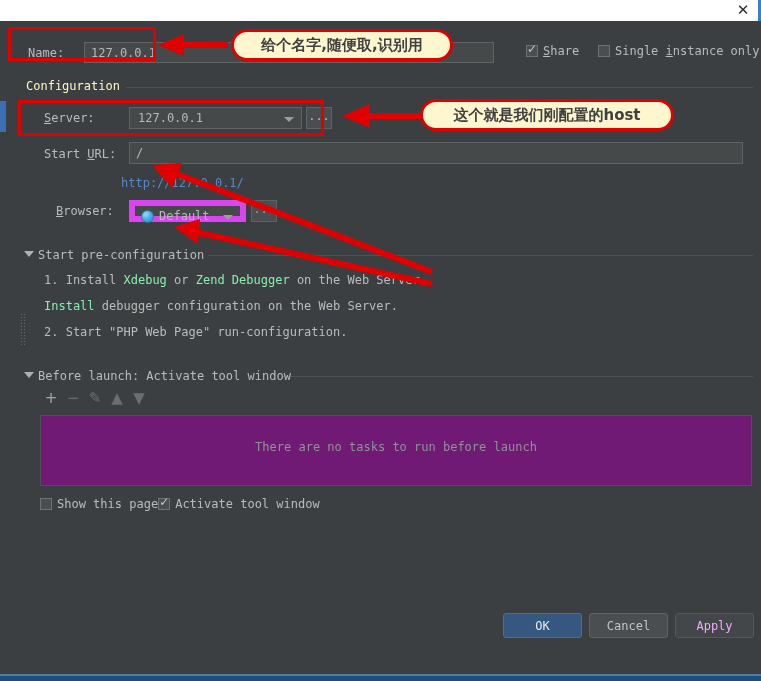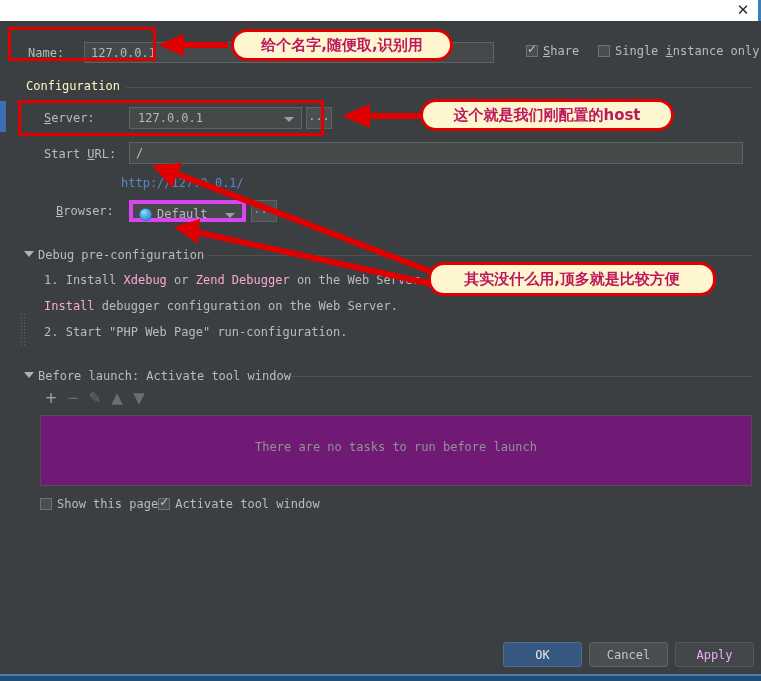--- a/index.html
+++ b/index.html
@@ -228,21 +228,21 @@
     cursor: pointer;
   }
 
   
   #browser-label { position: absolute; left: 42px; top: 183px; text-align: center; }
   #browser-combo {
     position: absolute;
     left: 115px; top: 179px;
     width: 117px; height: 22px;
     background: #45494a;
-    border: 4px solid #d946ef;
+    border: 6px solid #d946ef;
     box-sizing: border-box;
   }
   #globe-icon {
     position: absolute;
     left: 6px; top: 4px;
     width: 13px; height: 13px;
     border-radius: 50%;
     background: radial-gradient(circle at 35% 30%, #9fd9f5 0%, #49b0e5 45%, #2a87c8 100%);
     border: 1px solid #2a7aa8;
     box-sizing: border-box;
@@ -277,21 +277,21 @@
     margin-right: 4px;
   }
   #debug-header { position: absolute; left: 6px; top: 0px; white-space: nowrap; }
   #debug-rule {
     position: absolute; left: 190px; top: 7px;
     width: 545px; height: 1px; background: #4e5254;
   }
   #debug-line1 { position: absolute; left: 26px; top: 25px; }
   #debug-line2 { position: absolute; left: 26px; top: 51px; }
   #debug-line3 { position: absolute; left: 26px; top: 77px; }
-  .link { color: #f9a8d4; cursor: pointer; }
+  .link { color: #86efac; cursor: pointer; }
 
   
   #grip {
     position: absolute;
     left: 2px; top: 65px;
     width: 6px; height: 34px;
     background-image: radial-gradient(#6e7274 1px, transparent 1px);
     background-size: 3px 3px;
     opacity: .8;
   }
@@ -338,21 +338,21 @@
     position: absolute;
     left: 22px; top: 128px;
     white-space: nowrap;
   }
   #show-page-wrap { display: inline-block; }
   #activate-wrap { display: inline-block; }
 
   
   #footer {
     position: absolute;
-    left: 0; top: 615px;
+    left: 0; top: 586px;
     width: 747px; height: 40px;
   }
   .btn {
     position: absolute;
     top: 6px;
     height: 25px;
     border-radius: 3px;
     font-family: "DejaVu Sans Mono", "Liberation Mono", monospace;
     font-size: 12px;
     text-align: center;
@@ -389,21 +389,21 @@
   .redbox {
     position: absolute;
     border: 3px solid #e00000;
     box-sizing: border-box;
   }
   .callout {
     position: absolute;
     background: #fdf6cf;
     border: 3px solid #e00000;
     border-radius: 16px;
-    color: #be185d;
+    color: #404040;
     font-family: "DejaVu Sans", "Liberation Sans", sans-serif;
     font-weight: bold;
     font-size: 15px;
     white-space: nowrap;
     display: flex;
     align-items: center;
     justify-content: center;
     box-sizing: border-box;
   }
 </style>
@@ -453,21 +453,21 @@
     <div id="browser-combo">
       <span id="globe-icon"></span>
       <span class="val">Default</span>
       <span class="caret"></span>
     </div>
     <div id="browser-dots">...</div>
 
     <div id="debug-section">
       <div id="debug-rule"></div>
       <div id="debug-header" class="lbl">
-        <span class="tri"></span><span>Debug pre-configuration</span>
+        <span class="tri"></span><span>Start pre-configuration</span>
       </div>
       <div id="grip"></div>
       <div id="debug-line1" class="lbl"><span>1. Install </span><span class="link">Xdebug</span><span> or </span><span class="link">Zend Debugger</span><span> on the Web Server.</span></div>
       <div id="debug-line2" class="lbl"><span class="link">Install</span><span> debugger configuration on the Web Server.</span></div>
       <div id="debug-line3" class="lbl">2. Start "PHP Web Page" run-configuration.</div>
     </div>
 
     <div id="before-section">
       <div id="before-rule"></div>
       <div id="before-header" class="lbl">
@@ -510,16 +510,15 @@
 
       <line x1="432" y1="272" x2="172" y2="172" stroke="#e00000" stroke-width="6"></line>
       <polygon points="152,165 182,163 172,188" fill="#e00000"></polygon>
 
       <line x1="432" y1="284" x2="196" y2="232" stroke="#e00000" stroke-width="6"></line>
       <polygon points="174,227 200,219 198,244" fill="#e00000"></polygon>
     </svg>
 
     <div class="callout" style="left:231px; top:29px; width:222px; height:32px;">给个名字,随便取,识别用</div>
     <div class="callout" style="left:420px; top:99px; width:254px; height:32px;">这个就是我们刚配置的host</div>
-    <div class="callout" style="left:428px; top:262px; width:288px; height:34px;">其实没什么用,顶多就是比较方便</div>
   </div>
 
 </div>
 
 </body></html>

